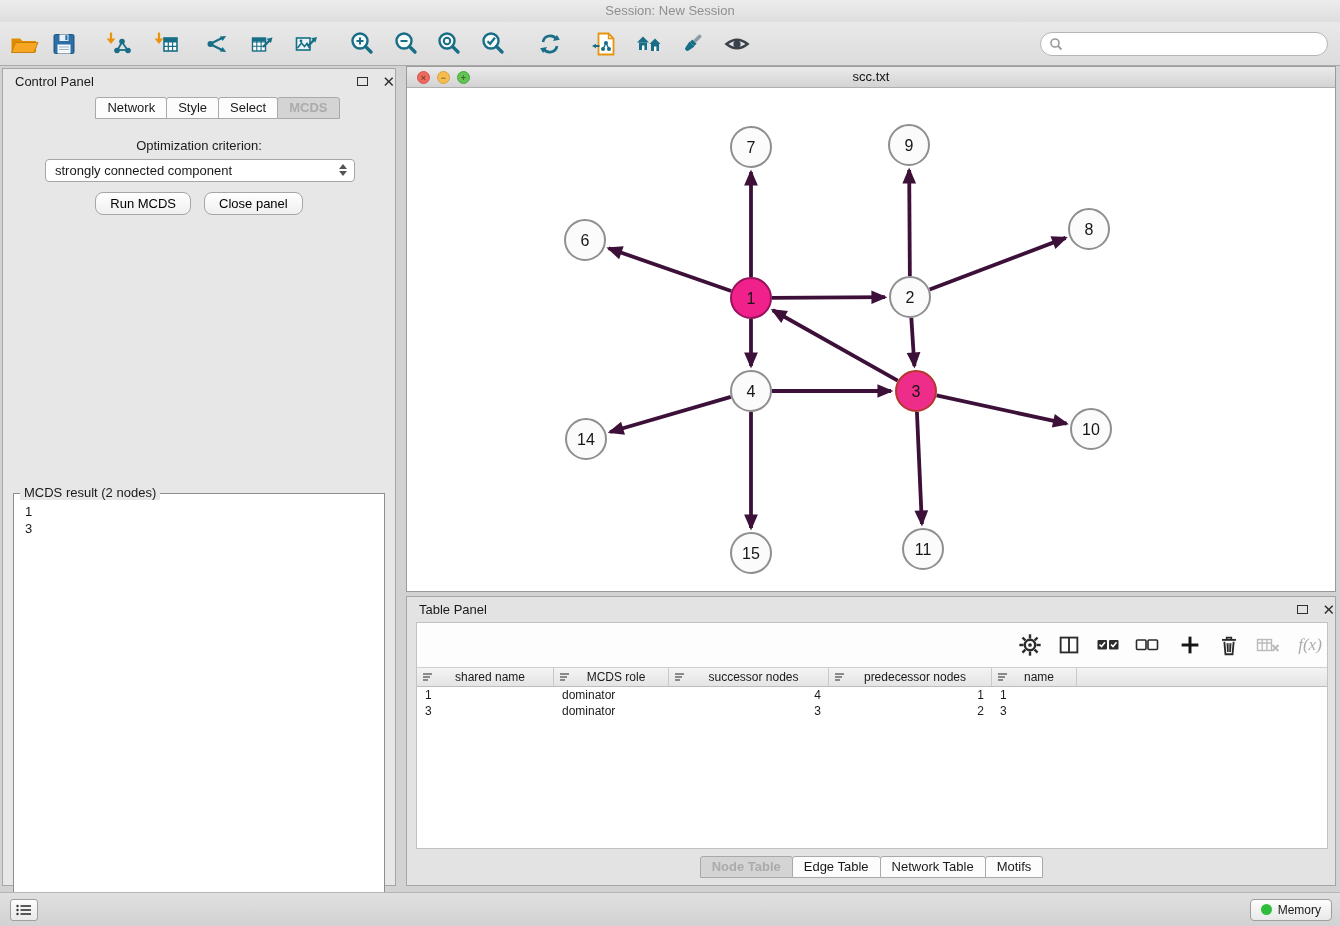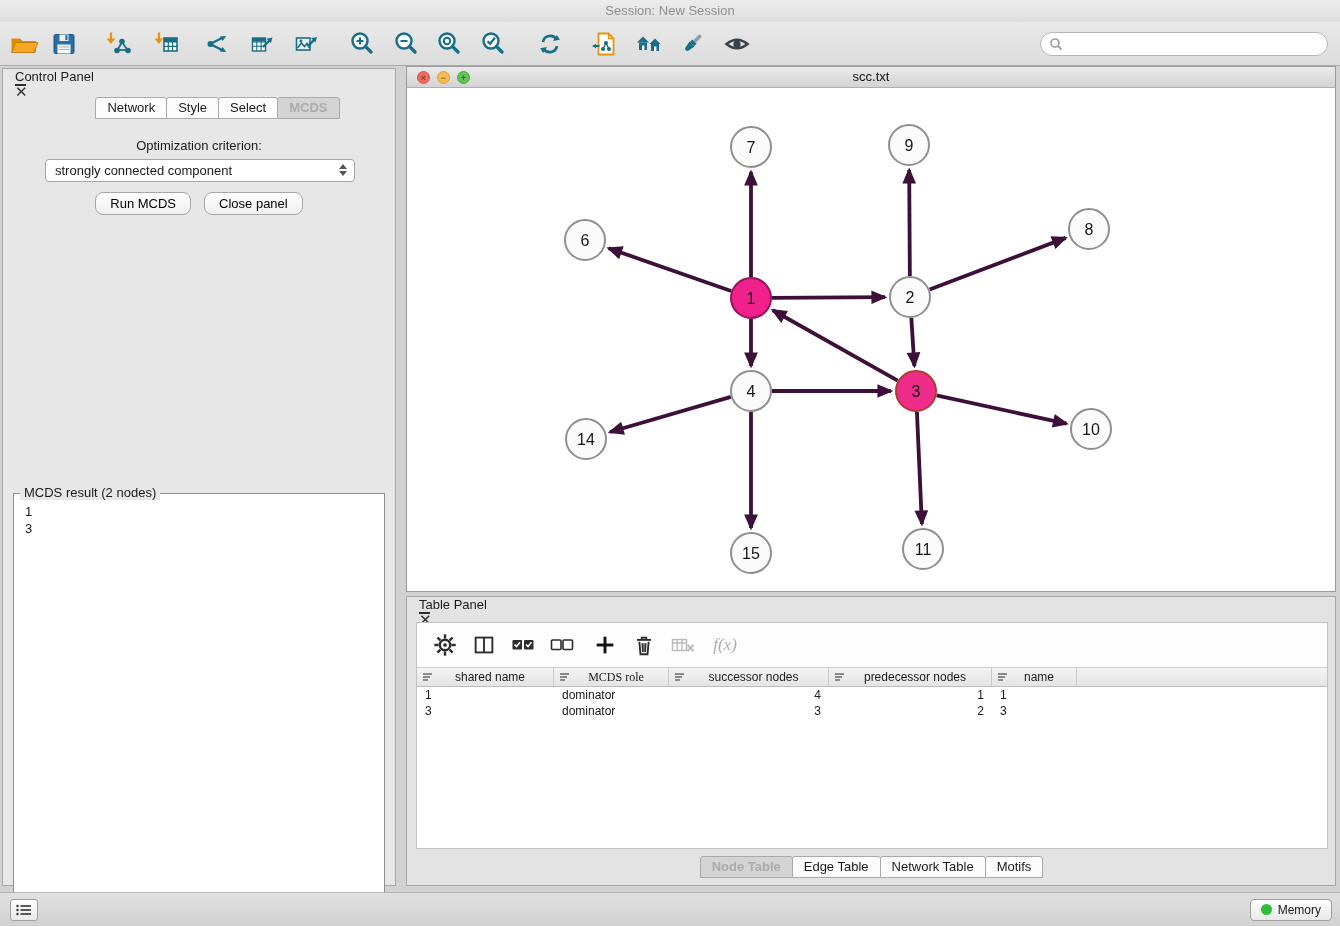--- a/index.html
+++ b/index.html
@@ -15,21 +15,21 @@
 
 .toolbar { position:absolute; left:0; top:22px; width:1340px; height:44px;
   background:linear-gradient(#E9E9E9,#DCDCDC); border-bottom:1px solid #ABABAB;
   display:flex; align-items:center; padding:0 12px 0 6px; }
 .tb-btn { width:36px; height:36px; display:flex; align-items:center; justify-content:center; border-radius:4px; flex:0 0 auto; }
 .searchbox { margin-left:auto; width:288px; height:24px; background:#FFF; border:1px solid #B5B5B5;
   border-radius:12px; display:flex; align-items:center; padding:0 8px; }
 .searchbox input { border:none; outline:none; flex:1; font-size:12px; background:transparent; margin-left:6px; font-family:inherit; }
 
 
-.panel-header { height:25px; display:flex; align-items:flex-start; padding:0 10px 0 12px;flex-direction:column; }
+.panel-header { height:25px; display:flex; align-items:center; padding:0 0 0 12px; }
 .panel-header .ph-title { flex:1; }
 .win-float { width:11px; height:9px; border:1.5px solid #2F2F2F; margin-right:14px; }
 .win-close { font-weight:bold; font-size:15px; color:#2F2F2F; line-height:12px; }
 
 .tab { background:#FCFCFC; border:1px solid #A9A9A9; padding:2px 11px 3px; font-size:13px;
   margin-right:-1px; border-radius:3px 3px 0 0; white-space:nowrap; }
 .tab.active { background:#D4D4D4; color:#ABABAB;font-weight:bold; }
 .btn { background:linear-gradient(#FFFFFF,#EFEFEF); border:1px solid #A6A6A6; border-radius:8px;
   padding:3px 14px; font-size:13px; font-family:inherit; }
 
@@ -58,21 +58,21 @@
 .light { width:13px; height:13px; border-radius:50%; font-size:9px; line-height:12px; text-align:center;
   color:rgba(50,30,0,0.55); font-weight:bold; }
 .net-title { text-align:center; line-height:20px; color:#111; }
 .net-canvas { position:absolute; left:0; top:21px; right:0; bottom:0; background:#FFF; }
 
 
 .table-panel { position:absolute; left:406px; top:596px; width:930px; height:290px;
   background:#E3E3E3; border:1px solid #A6A6A6; }
 .tp-body { position:absolute; left:9px; right:7px; top:25px; bottom:36px;
   background:#FFF; border:1px solid #C2C2C2; overflow:hidden; }
-.tp-toolbar { height:44px; display:flex; align-items:center; padding-left:14px; gap:11px; background:#FDFDFD; }
+.tp-toolbar { height:44px; display:flex; align-items:center; padding-left:14px; gap:11px; background:#FDFDFD;justify-content:flex-end; }
 .tp-ico { width:28px; height:28px; display:flex; align-items:center; justify-content:center; flex:0 0 auto; }
 .fx-label { font-family:"Liberation Serif","DejaVu Serif",serif; font-style:italic; font-size:17px; color:#ABABAB; }
 .tp-head { display:flex; height:20px; background:linear-gradient(#F4F4F4,#E4E4E4);
   border-top:1px solid #CFCFCF; border-bottom:1px solid #BDBDBD; }
 .th { display:flex; align-items:center; border-right:1px solid #C9C9C9; font-size:12px; padding:0 2px; flex:0 0 auto; }
 .th-label { flex:1; text-align:center; padding-right:6px; }
 .sort-ico { display:flex; flex-direction:column; gap:1.5px; margin:0 3px 0 4px; }
 .sort-ico i { display:block; height:1.5px; background:#8A8A8A; }
 .sort-ico i:nth-child(1){ width:9px; } .sort-ico i:nth-child(2){ width:7px; } .sort-ico i:nth-child(3){ width:5px; }
 .tr { display:flex; height:16px; font-size:12px; }
@@ -464,21 +464,21 @@
 
     <div class="tp-head" id="tp-head">
         <div class="th" style="width: 137px;">
           <span class="sort-ico">
             <i></i>
             <i></i>
             <i></i>
           </span>
           <span class="th-label">shared name</span>
         </div>
-        <div class="th" style="width: 115px; font-family: Liberation Serif, serif;">
+        <div class="th" style="width: 115px;">
           <span class="sort-ico">
             <i></i>
             <i></i>
             <i></i>
           </span>
           <span class="th-label">MCDS role</span>
         </div>
         <div class="th" style="width: 160px;">
           <span class="sort-ico">
             <i></i>

